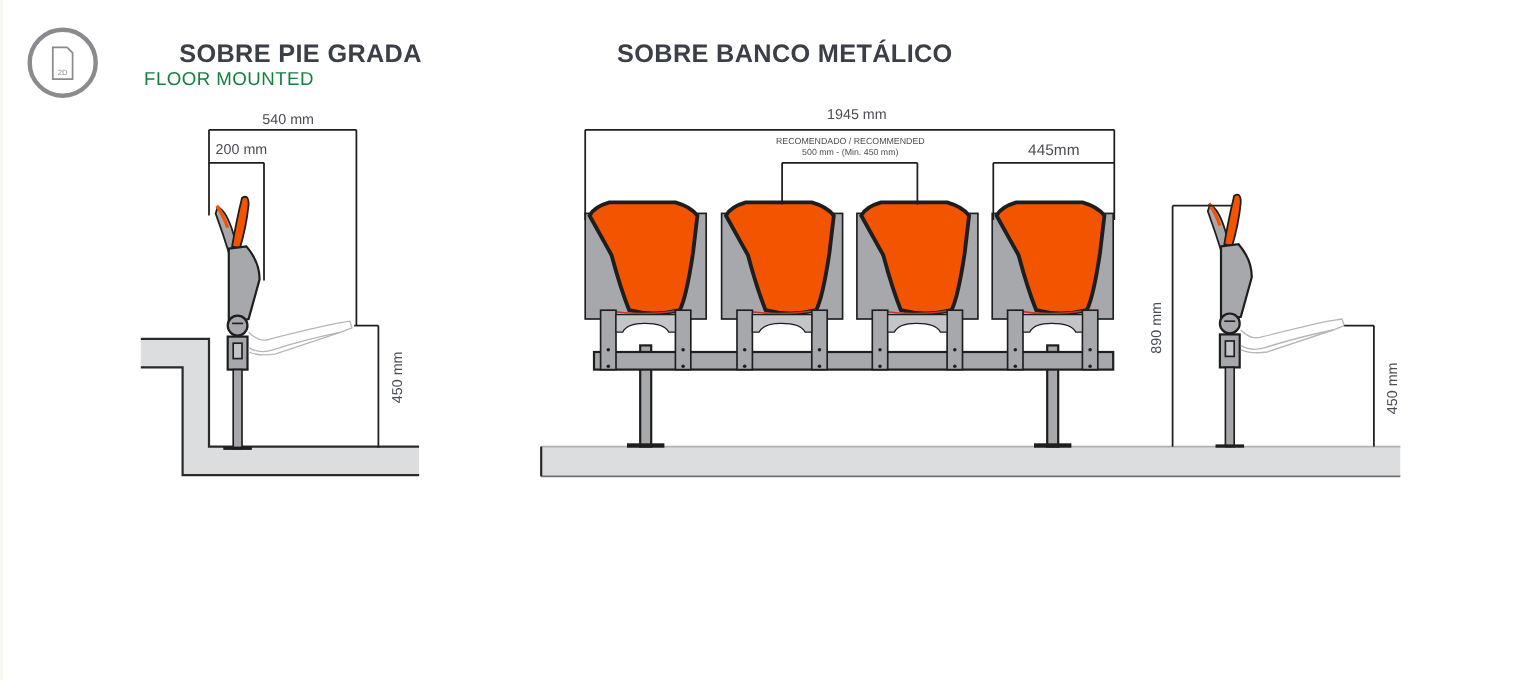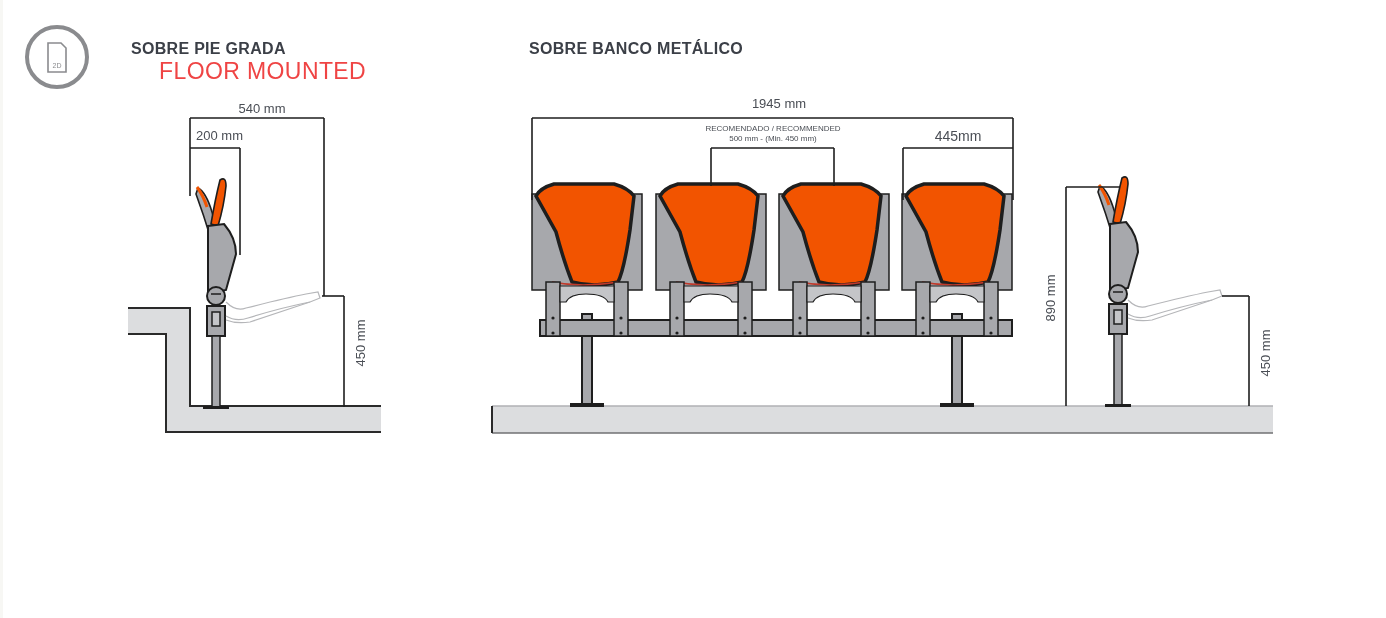--- a/index.html
+++ b/index.html
@@ -1,22 +1,22 @@
 <!DOCTYPE html>
 <html><head>
 <meta charset="utf-8">
 <style>
   html, body { margin:0; padding:0; }
   body { width:1386px; height:618px; background:#ffffff; position:relative; overflow:hidden;
          font-family:"Liberation Sans", "DejaVu Sans", sans-serif; }
   .left-strip { position:absolute; left:0; top:0; width:3px; height:618px; background:#f7f7f4; }
   .icon-2d { position:absolute; left:24px; top:24px; width:66px; height:66px; }
   .title { position:absolute; color:#3b3f47; }
-  .title .bold { font-weight:bold; font-size:16px; letter-spacing:0.3px; line-height:23px; display:block; }
-  .title .thin { font-size:23px; letter-spacing:0.4px; line-height:23px; display:block; color:#ef4444;margin-left:28px; }
+  .title .bold { font-weight:bold; font-size:23px; letter-spacing:0.3px; line-height:23px; display:block;margin-left:32px; }
+  .title .thin { font-size:17px; letter-spacing:0.4px; line-height:23px; display:block; color:#15803d; }
   #t1 { left:131px; top:37px; }
   #t2 { left:529px; top:37px; }
   svg.drawing { position:absolute; left:0; top:0; }
   .dim { font-family:"Liberation Sans", sans-serif; fill:#4a4e55; }
 </style>
 </head>
 <body>
 
 <div class="left-strip"></div>
 

